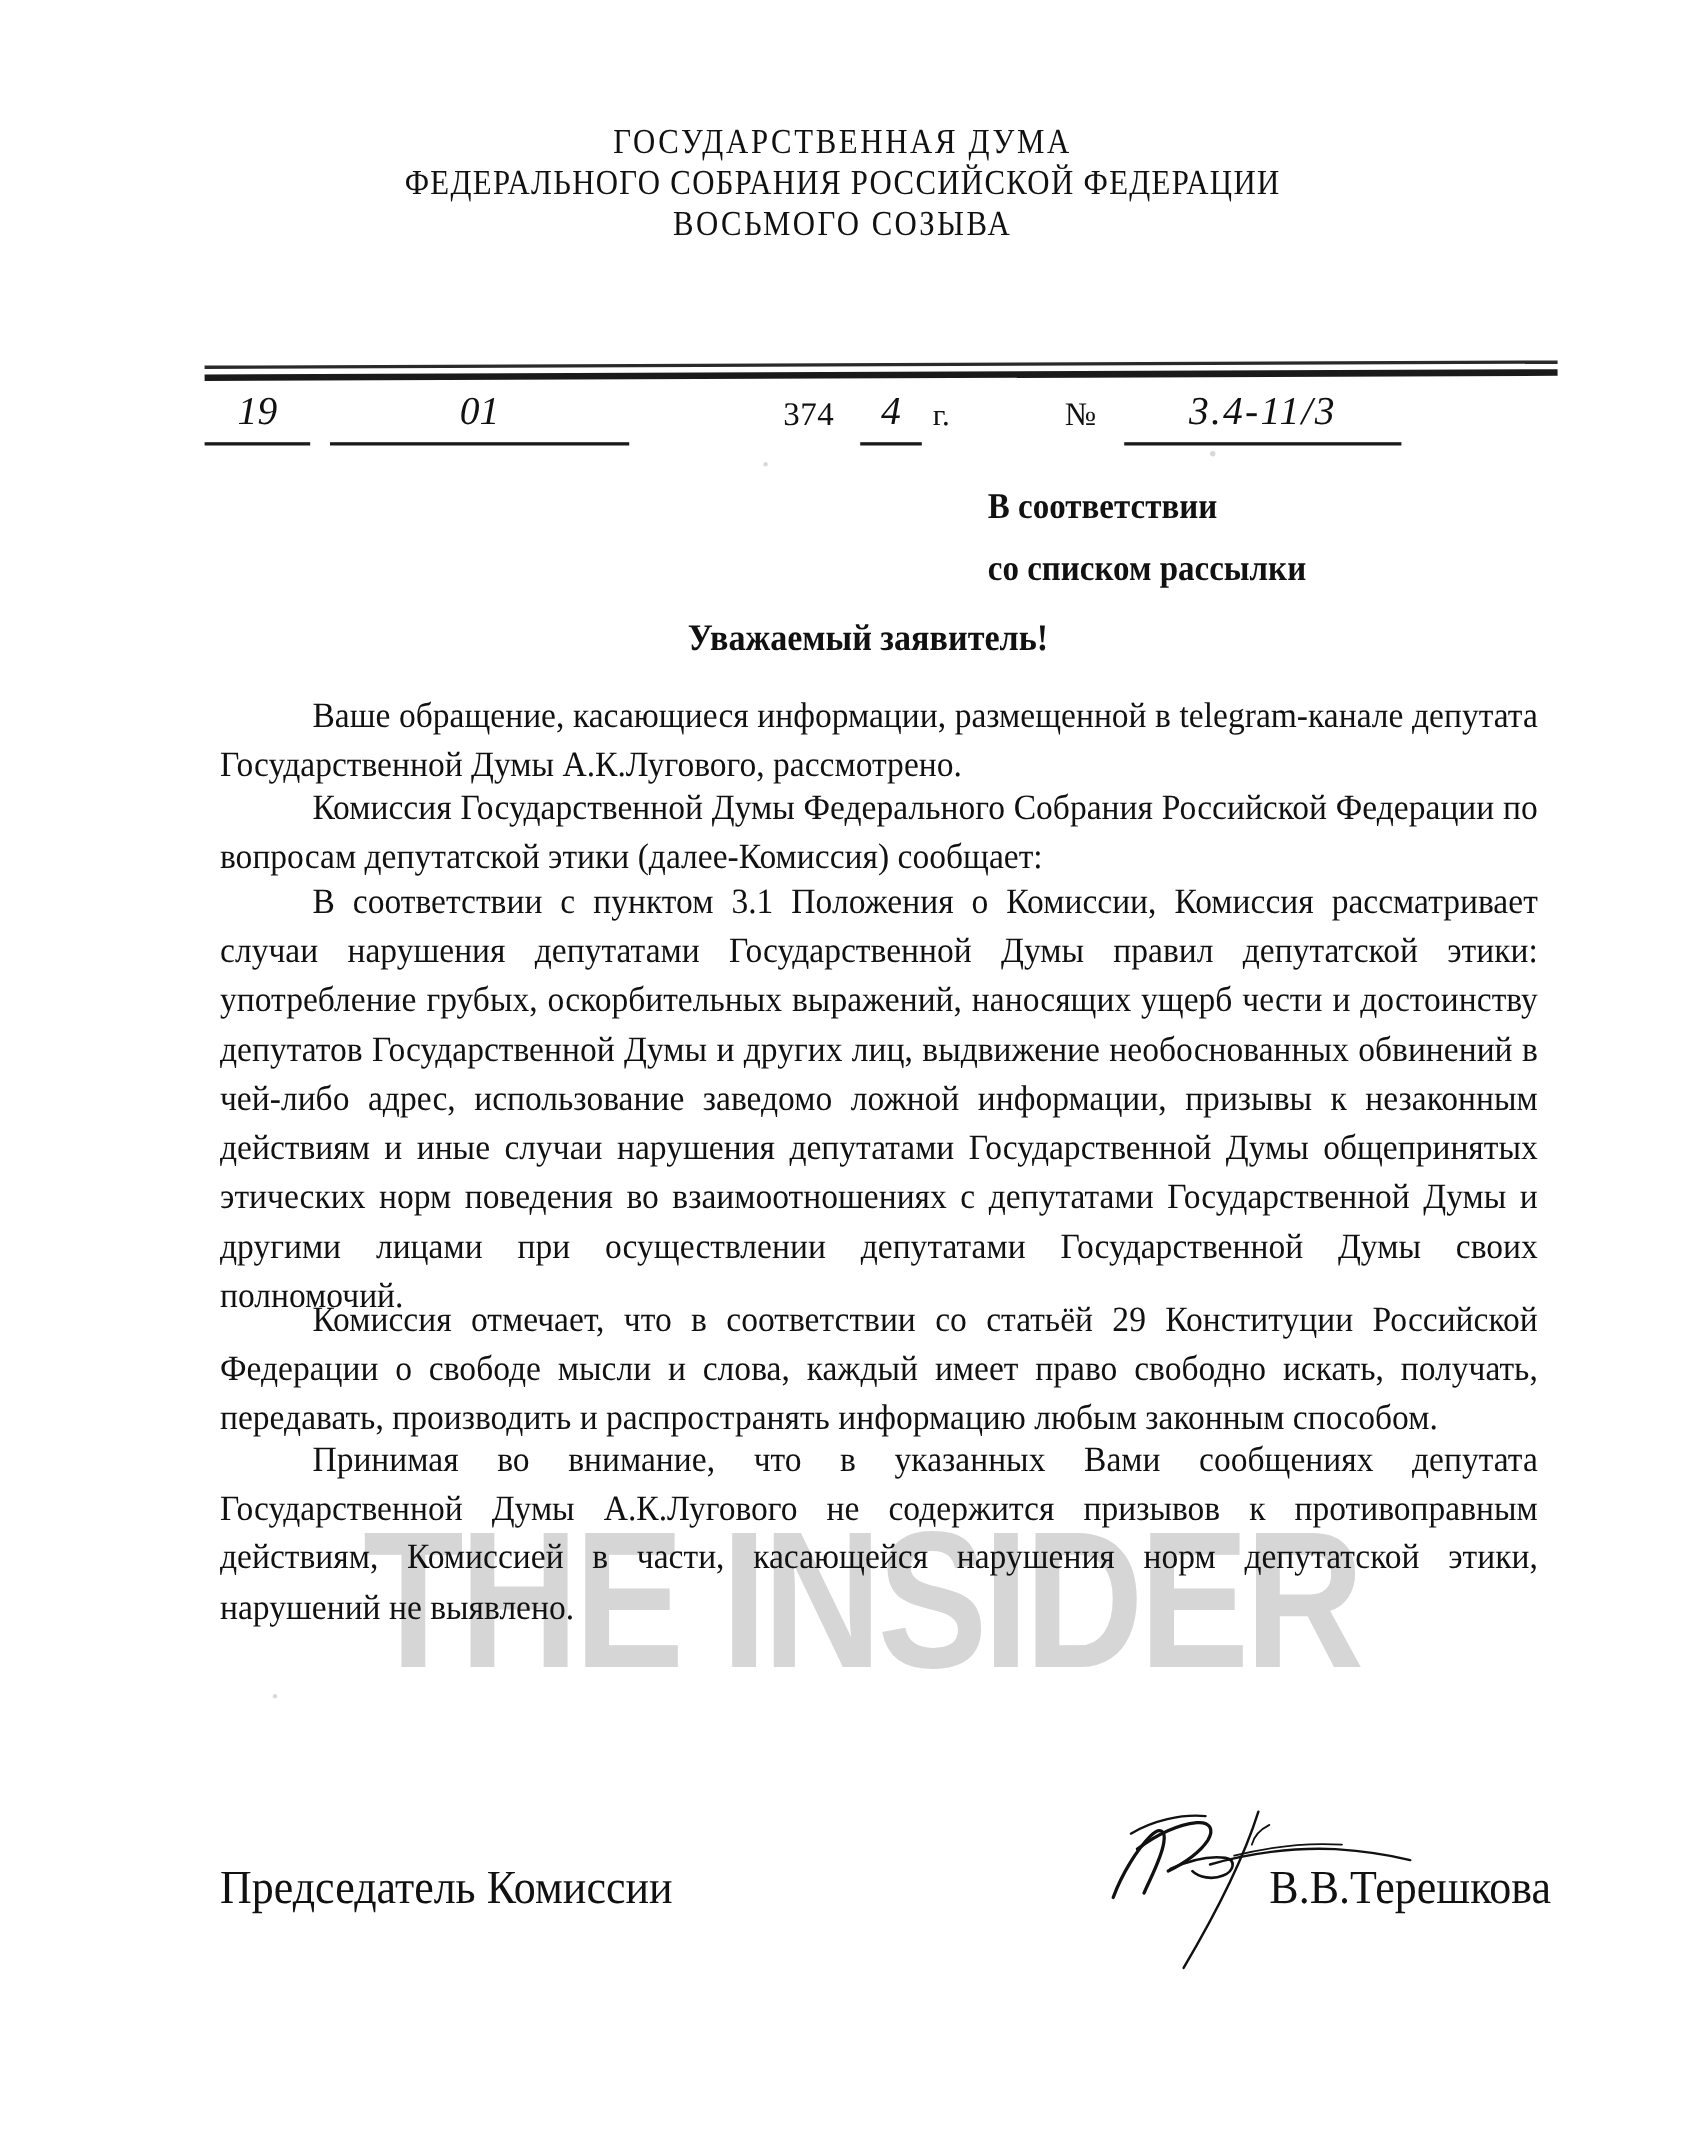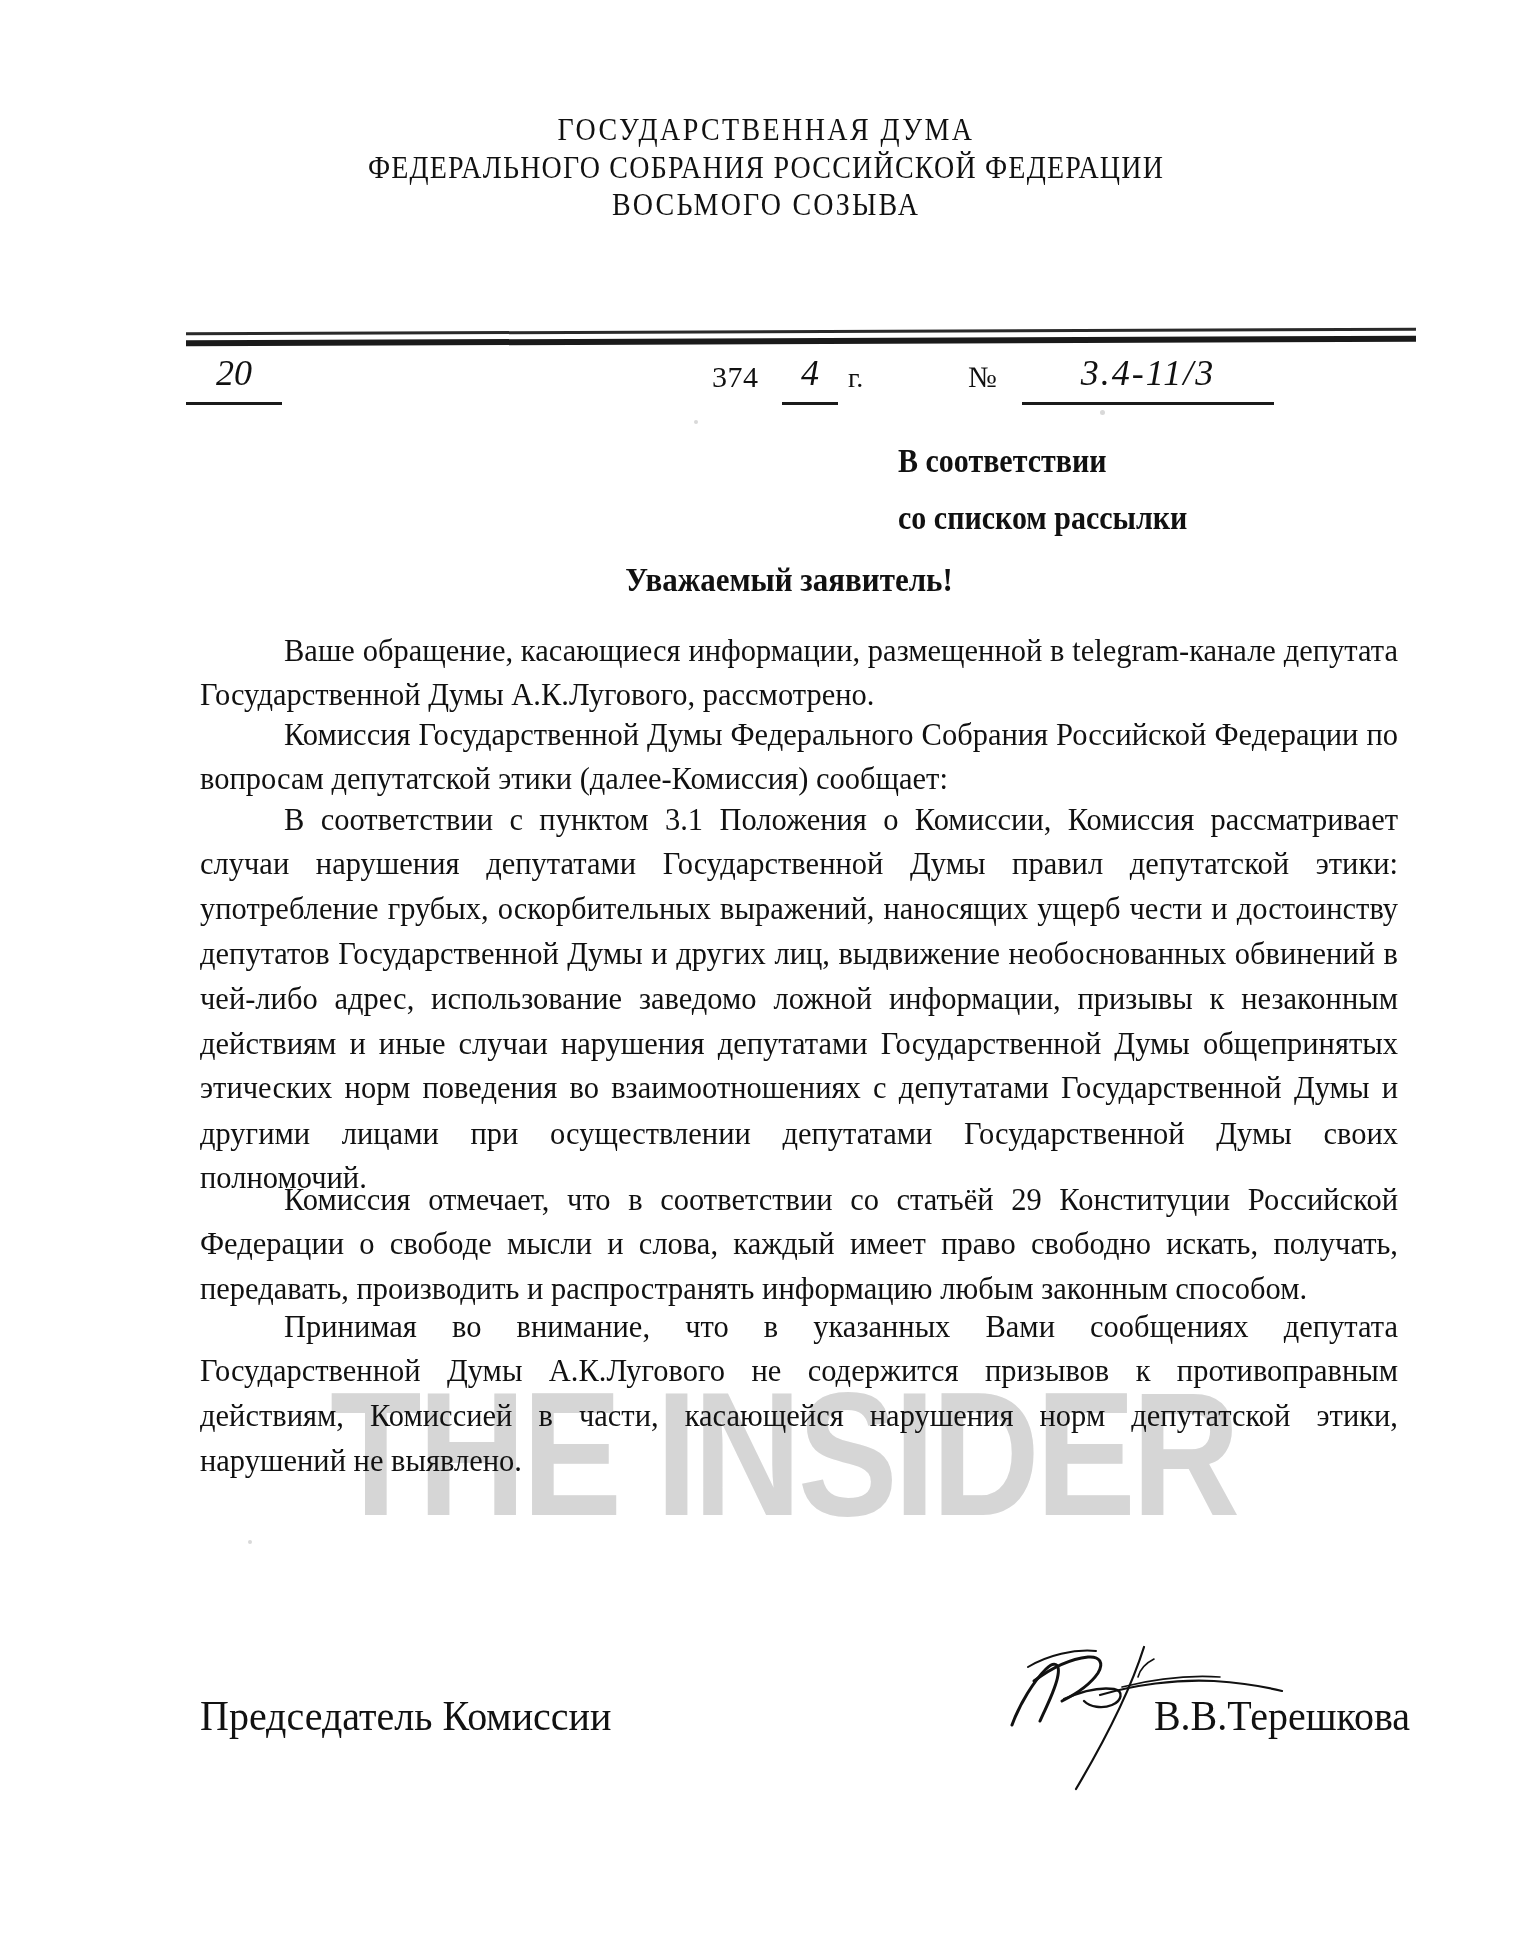--- a/index.html
+++ b/index.html
@@ -237,23 +237,26 @@
   </div>
 
   <div class="rule-wrap">
     <div class="rule-thin"></div>
     <div class="rule-thick"></div>
   </div>
 
   <div class="refline">
 
     <div class="fld" id="day-field">
-      <span class="hand hand-day">20</span>
-    </div>
-
+      <span class="hand hand-day">19</span>
+    </div>
+
+    <div class="fld" id="month-field">
+      <span class="hand hand-month">01</span>
+    </div>
 
     <span class="year-static">374</span>
 
     <div class="fld" id="year-digit">
       <span class="hand hand-year">4</span>
     </div>
 
     <span class="year-suffix">г.</span>
 
     <span class="numero">№</span>

